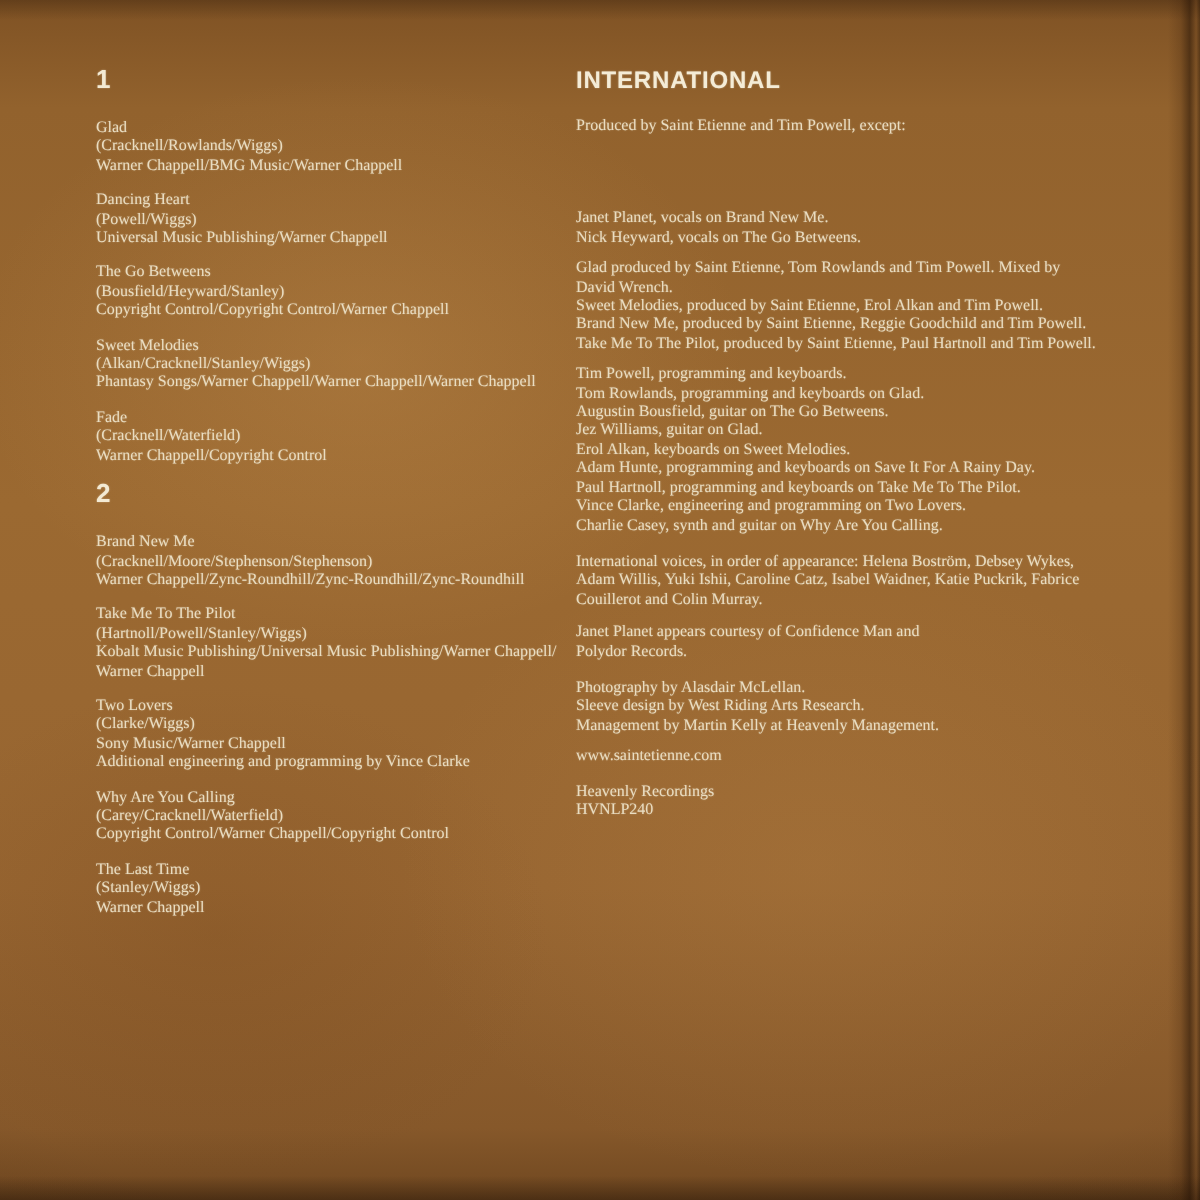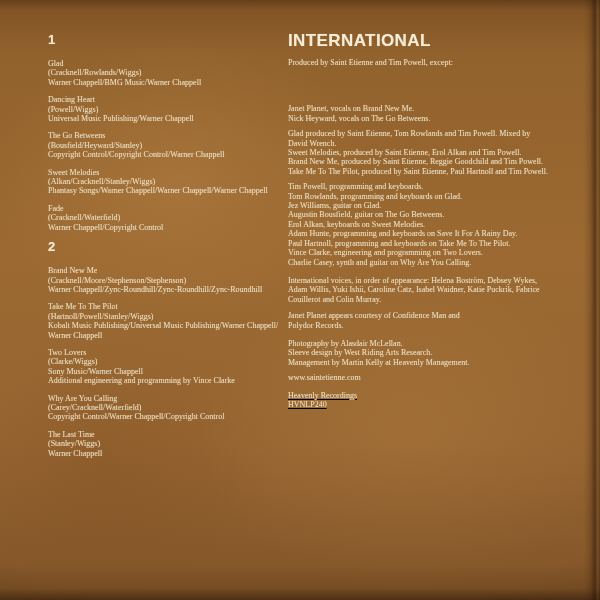--- a/index.html
+++ b/index.html
@@ -32,40 +32,40 @@
   .col-right{position:absolute;left:288px;top:33px;width:300px;}
   .side-number{
     font-family:"Liberation Sans", sans-serif;
     font-weight:bold;font-size:13px;line-height:14px;
     color:#f3ead4;margin-bottom:12px;
     text-shadow:0 0 1px rgba(250,240,215,0.45);
   }
   .side-number.second{margin-top:3px;}
   .album-title{
     font-family:"Liberation Sans", sans-serif;
-    font-weight:bold;font-size:17px;line-height:15px;
+    font-weight:bold;font-size:12px;line-height:15px;
     letter-spacing:0.4px;color:#f4ecd7;
     text-shadow:0 0 1px rgba(250,240,215,0.45);
   }
   .line{
     font-size:8px;line-height:9.4px;
     color:#e9ddc2;white-space:nowrap;
     text-shadow:0 0 1px rgba(248,236,210,0.38);
   }
   .track{margin-bottom:8px;}
   .sec{margin-top:8px;}
   .sec-produced{margin-top:10px;}
   .sec-proddetails{margin-top:6px;}
   .sec-guest{margin-top:37px;}
   .sec-musicians{margin-top:6px;}
   .sec-voices{margin-top:9px;}
   .sec-courtesy{margin-top:7px;}
   .sec-colophon{margin-top:9px;}
   .sec-website{margin-top:6px;}
-  .sec-label{margin-top:8px;text-decoration:underline;}
+  .sec-label{margin-top:8px;}
 </style>
 </head>
 <body>
 
 <div class="sleeve">
 
   <div class="col-left">
     <div class="side-number">1</div>
     <div>
         <div class="track">
@@ -140,22 +140,22 @@
     <div class="sec sec-proddetails">
         <div class="line">Glad produced by Saint Etienne, Tom Rowlands and Tim Powell. Mixed by</div>
         <div class="line">David Wrench.</div>
         <div class="line">Sweet Melodies, produced by Saint Etienne, Erol Alkan and Tim Powell.</div>
         <div class="line">Brand New Me, produced by Saint Etienne, Reggie Goodchild and Tim Powell.</div>
         <div class="line">Take Me To The Pilot, produced by Saint Etienne, Paul Hartnoll and Tim Powell.</div>
       </div>
     <div class="sec sec-musicians">
         <div class="line">Tim Powell, programming and keyboards.</div>
         <div class="line">Tom Rowlands, programming and keyboards on Glad.</div>
+        <div class="line">Augustin Bousfield, guitar on The Go Betweens.</div>
         <div class="line">Jez Williams, guitar on Glad.</div>
-        <div class="line">Augustin Bousfield, guitar on The Go Betweens.</div>
         <div class="line">Erol Alkan, keyboards on Sweet Melodies.</div>
         <div class="line">Adam Hunte, programming and keyboards on Save It For A Rainy Day.</div>
         <div class="line">Paul Hartnoll, programming and keyboards on Take Me To The Pilot.</div>
         <div class="line">Vince Clarke, engineering and programming on Two Lovers.</div>
         <div class="line">Charlie Casey, synth and guitar on Why Are You Calling.</div>
       </div>
     <div class="sec sec-voices">
         <div class="line">International voices, in order of appearance: Helena Boström, Debsey Wykes,</div>
         <div class="line">Adam Willis, Yuki Ishii, Caroline Catz, Isabel Waidner, Katie Puckrik, Fabrice</div>
         <div class="line">Couillerot and Colin Murray.</div>

